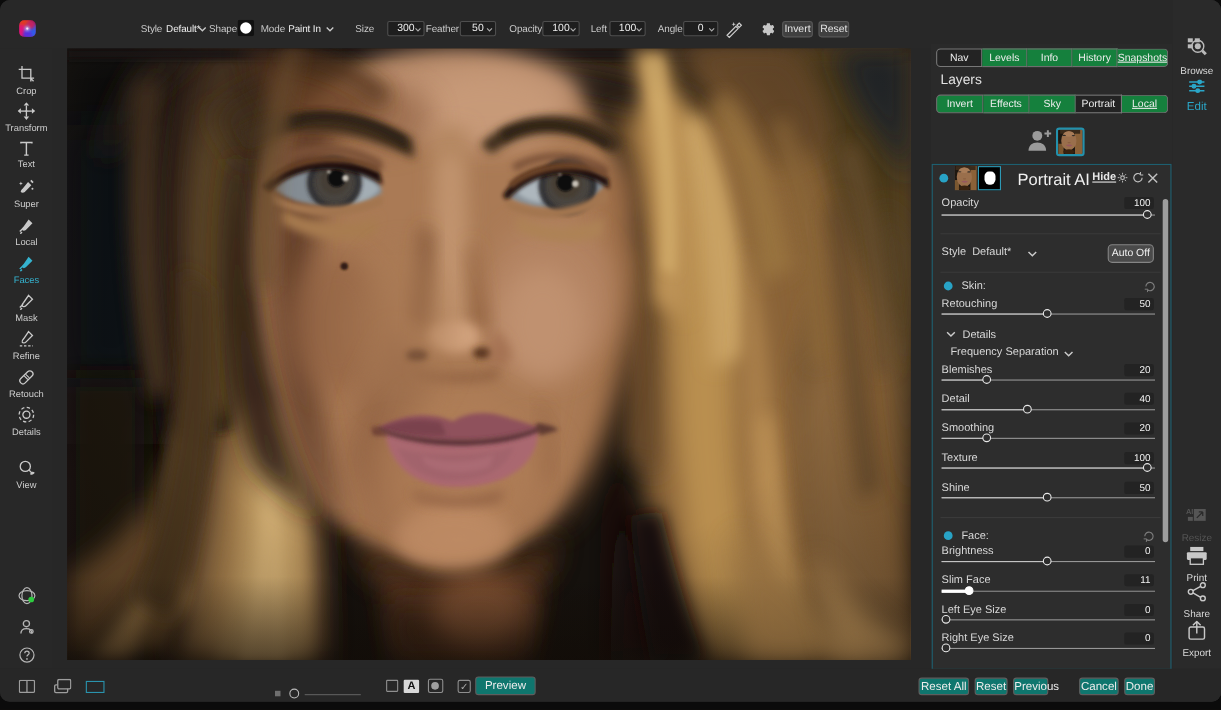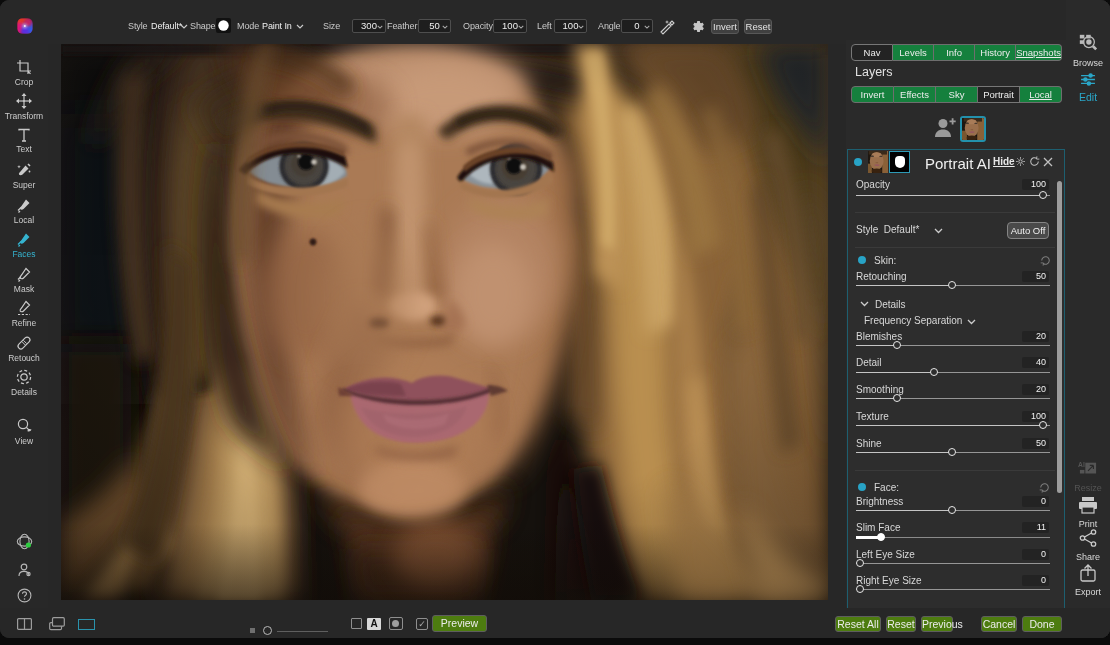--- a/index.html
+++ b/index.html
@@ -37,21 +37,21 @@
   .slider.wh .kn { background:#fff; border-color:#fff; }
   .prow { position:absolute; left:10px; font-size:10px; color:#d8d8d8; }
   .pval { position:absolute; left:176px; width:27px; height:11px; background:#232323; border-radius:2px; color:#f2f2f2; font-size:9px; text-align:right; padding-right:3px; line-height:11px; }
   .pdiv { position:absolute; left:9px; width:200px; height:1px; background:#3a3a3a; }
   
   #rstrip { position:absolute; left:1066px; top:0; width:44px; height:638px; background:#2a2a2a; }
   .mod { position:absolute; left:0; width:44px; text-align:center; }
   .mod .mname { font-size:9px; color:#d8d8d8; margin-top:1px; }
   
   #botbar { position:absolute; left:0; top:608px; width:1110px; height:30px; background:#272727; }
-  .bbtn { position:absolute; top:8px; height:16px; background:#4d7c0f; border:1px solid #5e5e5e; border-radius:3px; color:#ececec; font-size:10.5px; text-align:center; line-height:14px; }
+  .bbtn { position:absolute; top:8px; height:16px; background:#0f766e; border:1px solid #5e5e5e; border-radius:3px; color:#ececec; font-size:10.5px; text-align:center; line-height:14px; }
 </style>
 </head>
 <body>
 <div id="win">
   <div id="topbar">
     <svg class="abs" style="left:17px;top:18px" width="16" height="16" viewBox="0 0 16 16">
         <defs>
           <clipPath id="lc">
             <rect x="0.5" y="0.5" width="15" height="15" rx="4.5"></rect>
           </clipPath>
@@ -628,15 +628,15 @@
     <div class="abs" style="left:367px;top:10px;width:14px;height:12px;background:#d8d8d8;border-radius:1px;color:#111;font-size:10px;font-weight:bold;text-align:center;line-height:12px">A</div>
     <div class="abs" style="left:389px;top:9px;width:14px;height:13px;border:1.2px solid #8f8f8f;border-radius:2px">
         <div style="position:absolute;left:2px;top:2px;width:7px;height:7px;border-radius:50%;background:#9f9f9f"></div>
       </div>
     <div class="abs" style="left:416px;top:10px;width:12px;height:12px;border:1.2px solid #8f8f8f;border-radius:2px;color:#aaa;font-size:9px;text-align:center;line-height:11px">✓</div>
     <div class="bbtn" style="left:432px;top:7px;width:55px;height:17px;line-height:15px">Preview</div>
     <div class="bbtn" style="left:835px;width:46px">Reset All</div>
     <div class="bbtn" style="left:886px;width:30px">Reset</div>
     <div class="bbtn" style="left:921px;width:32px">Previous</div>
     <div class="bbtn" style="left:981px;width:36px">Cancel</div>
-    <div class="bbtn" style="left:1022px;width:40px">Done</div>
+    <div class="bbtn" style="left:1022px;width:28px">Done</div>
   </div>
 </div>
 
 </body></html>

